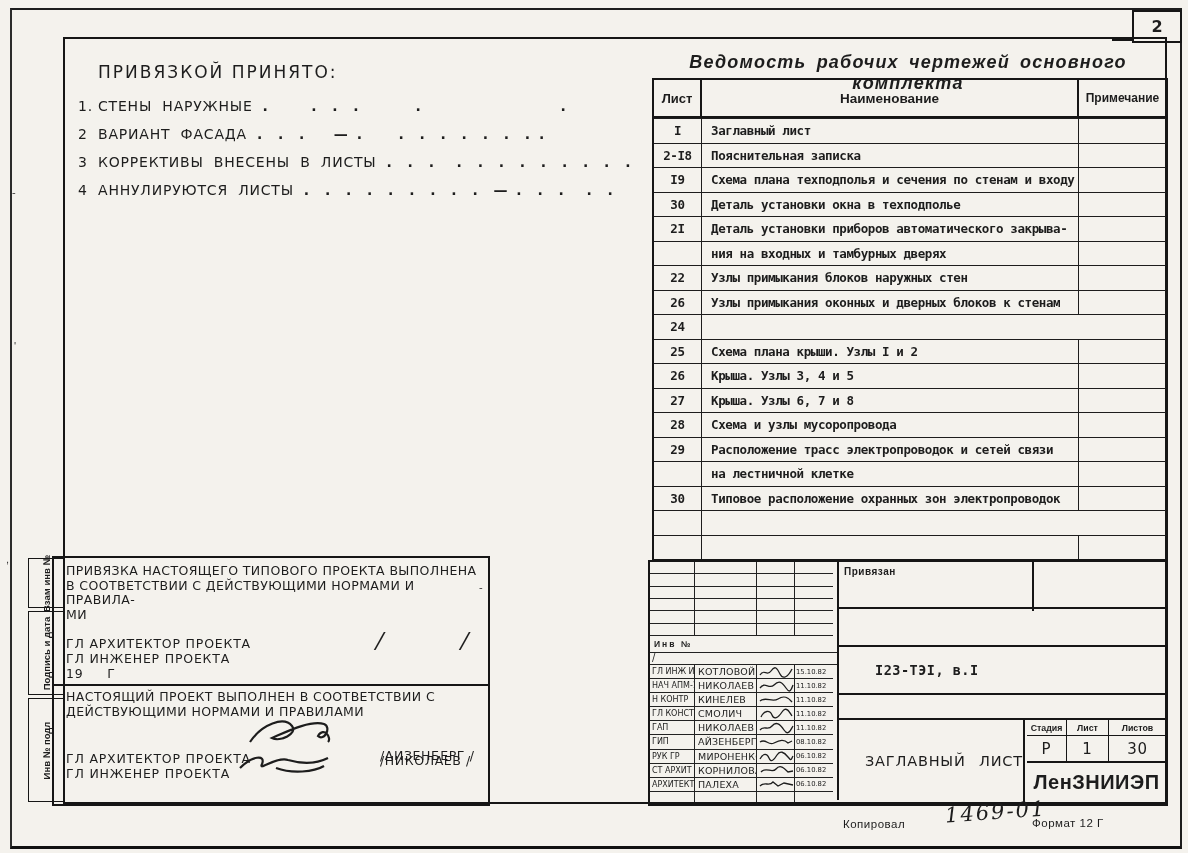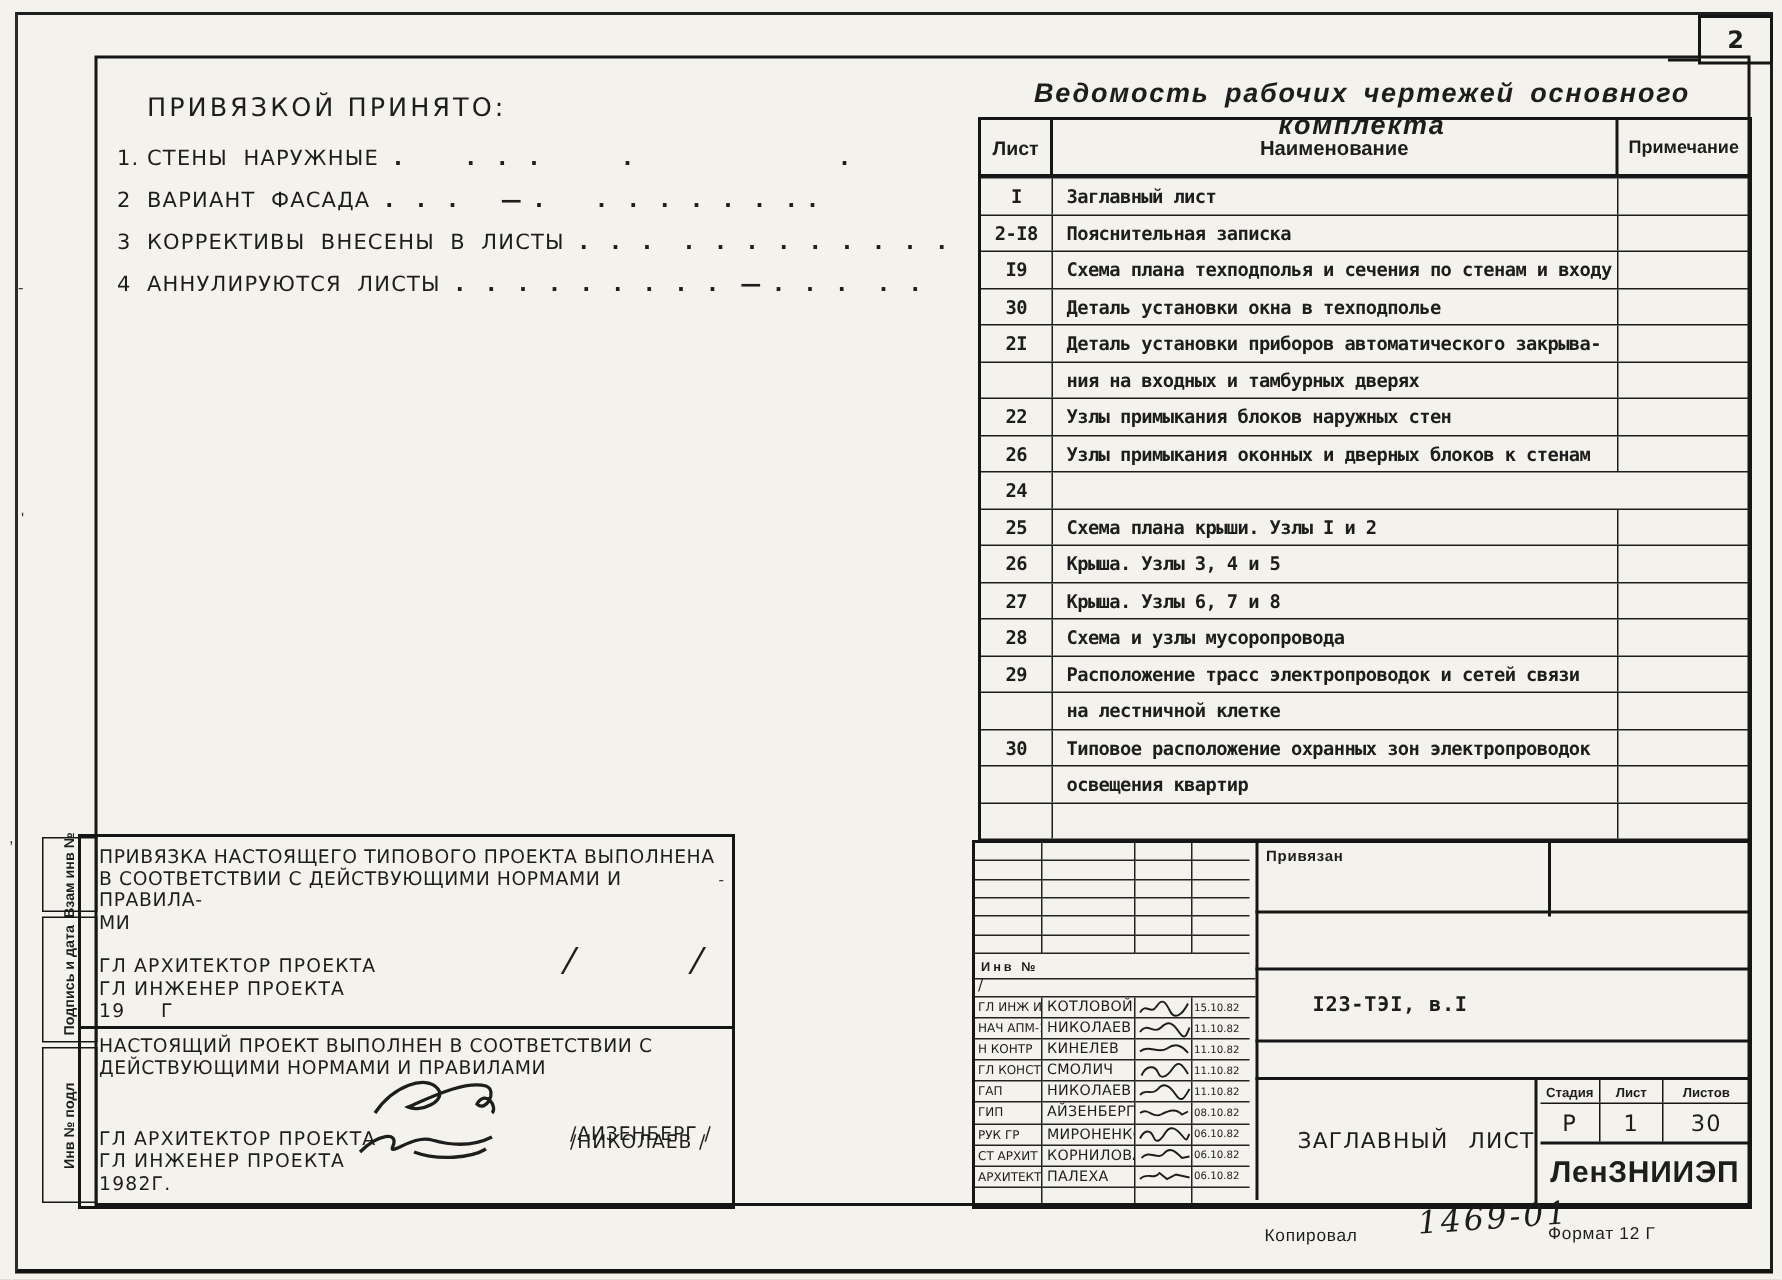--- a/index.html
+++ b/index.html
@@ -239,21 +239,20 @@
         <span class="rc name">на лестничной клетке</span>
         <span class="rc note"></span>
       </div>
     <div class="reg-row">
         <span class="rc sheet">30</span>
         <span class="rc name">Типовое расположение охранных зон электропроводок</span>
         <span class="rc note"></span>
       </div>
     <div class="reg-row">
         <span class="rc sheet"></span>
-        <span class="rc name">освещения квартир</span>
         <span class="rc note"></span>
       </div>
     <div class="reg-row">
         <span class="rc sheet"></span>
         <span class="rc name"></span>
         <span class="rc note"></span>
       </div>
   </div>
 
   <div class="strip-cell" style="top:558px; height:48px;">
@@ -280,21 +279,20 @@
       </div>
     </div>
     <div class="ap-sec2">
       <div class="ap-text hand-caps">
         <div>Настоящий проект выполнен в соответствии с</div>
         <div>действующими нормами и правилами</div>
       </div>
       <div class="ap-roles hand-caps" style="margin-top:32px;">
         <div>Гл архитектор проекта</div>
         <div>Гл инженер   проекта</div>
-        <div>1982г.</div>
       </div>
     </div>
   </div>
   <span class="ap-slash hand" style="left:376px; top:628px;">/</span>
   <span class="ap-slash hand" style="left:461px; top:628px;">/</span>
   <svg class="big-sig" style="left:232px; top:712px;" width="150" height="70" viewBox="0 0 150 70">
     <path d="M18 30 C30 12, 52 4, 60 14 C66 22, 48 30, 40 26 C54 20, 78 8, 92 12 C100 15, 92 30, 86 24 C92 14, 100 26, 96 30" fill="none" stroke="#1d1d1d" stroke-width="2.2"></path>
     <path d="M8 56 C20 44, 34 42, 30 52 C26 60, 44 44, 56 48 C70 52, 84 52, 96 46 M44 56 C60 62, 82 60, 92 54" fill="none" stroke="#1d1d1d" stroke-width="2.2"></path>
   </svg>
   <span class="ap-name hand hand-caps" style="left:380px; top:753px;">/Николаев /</span>

